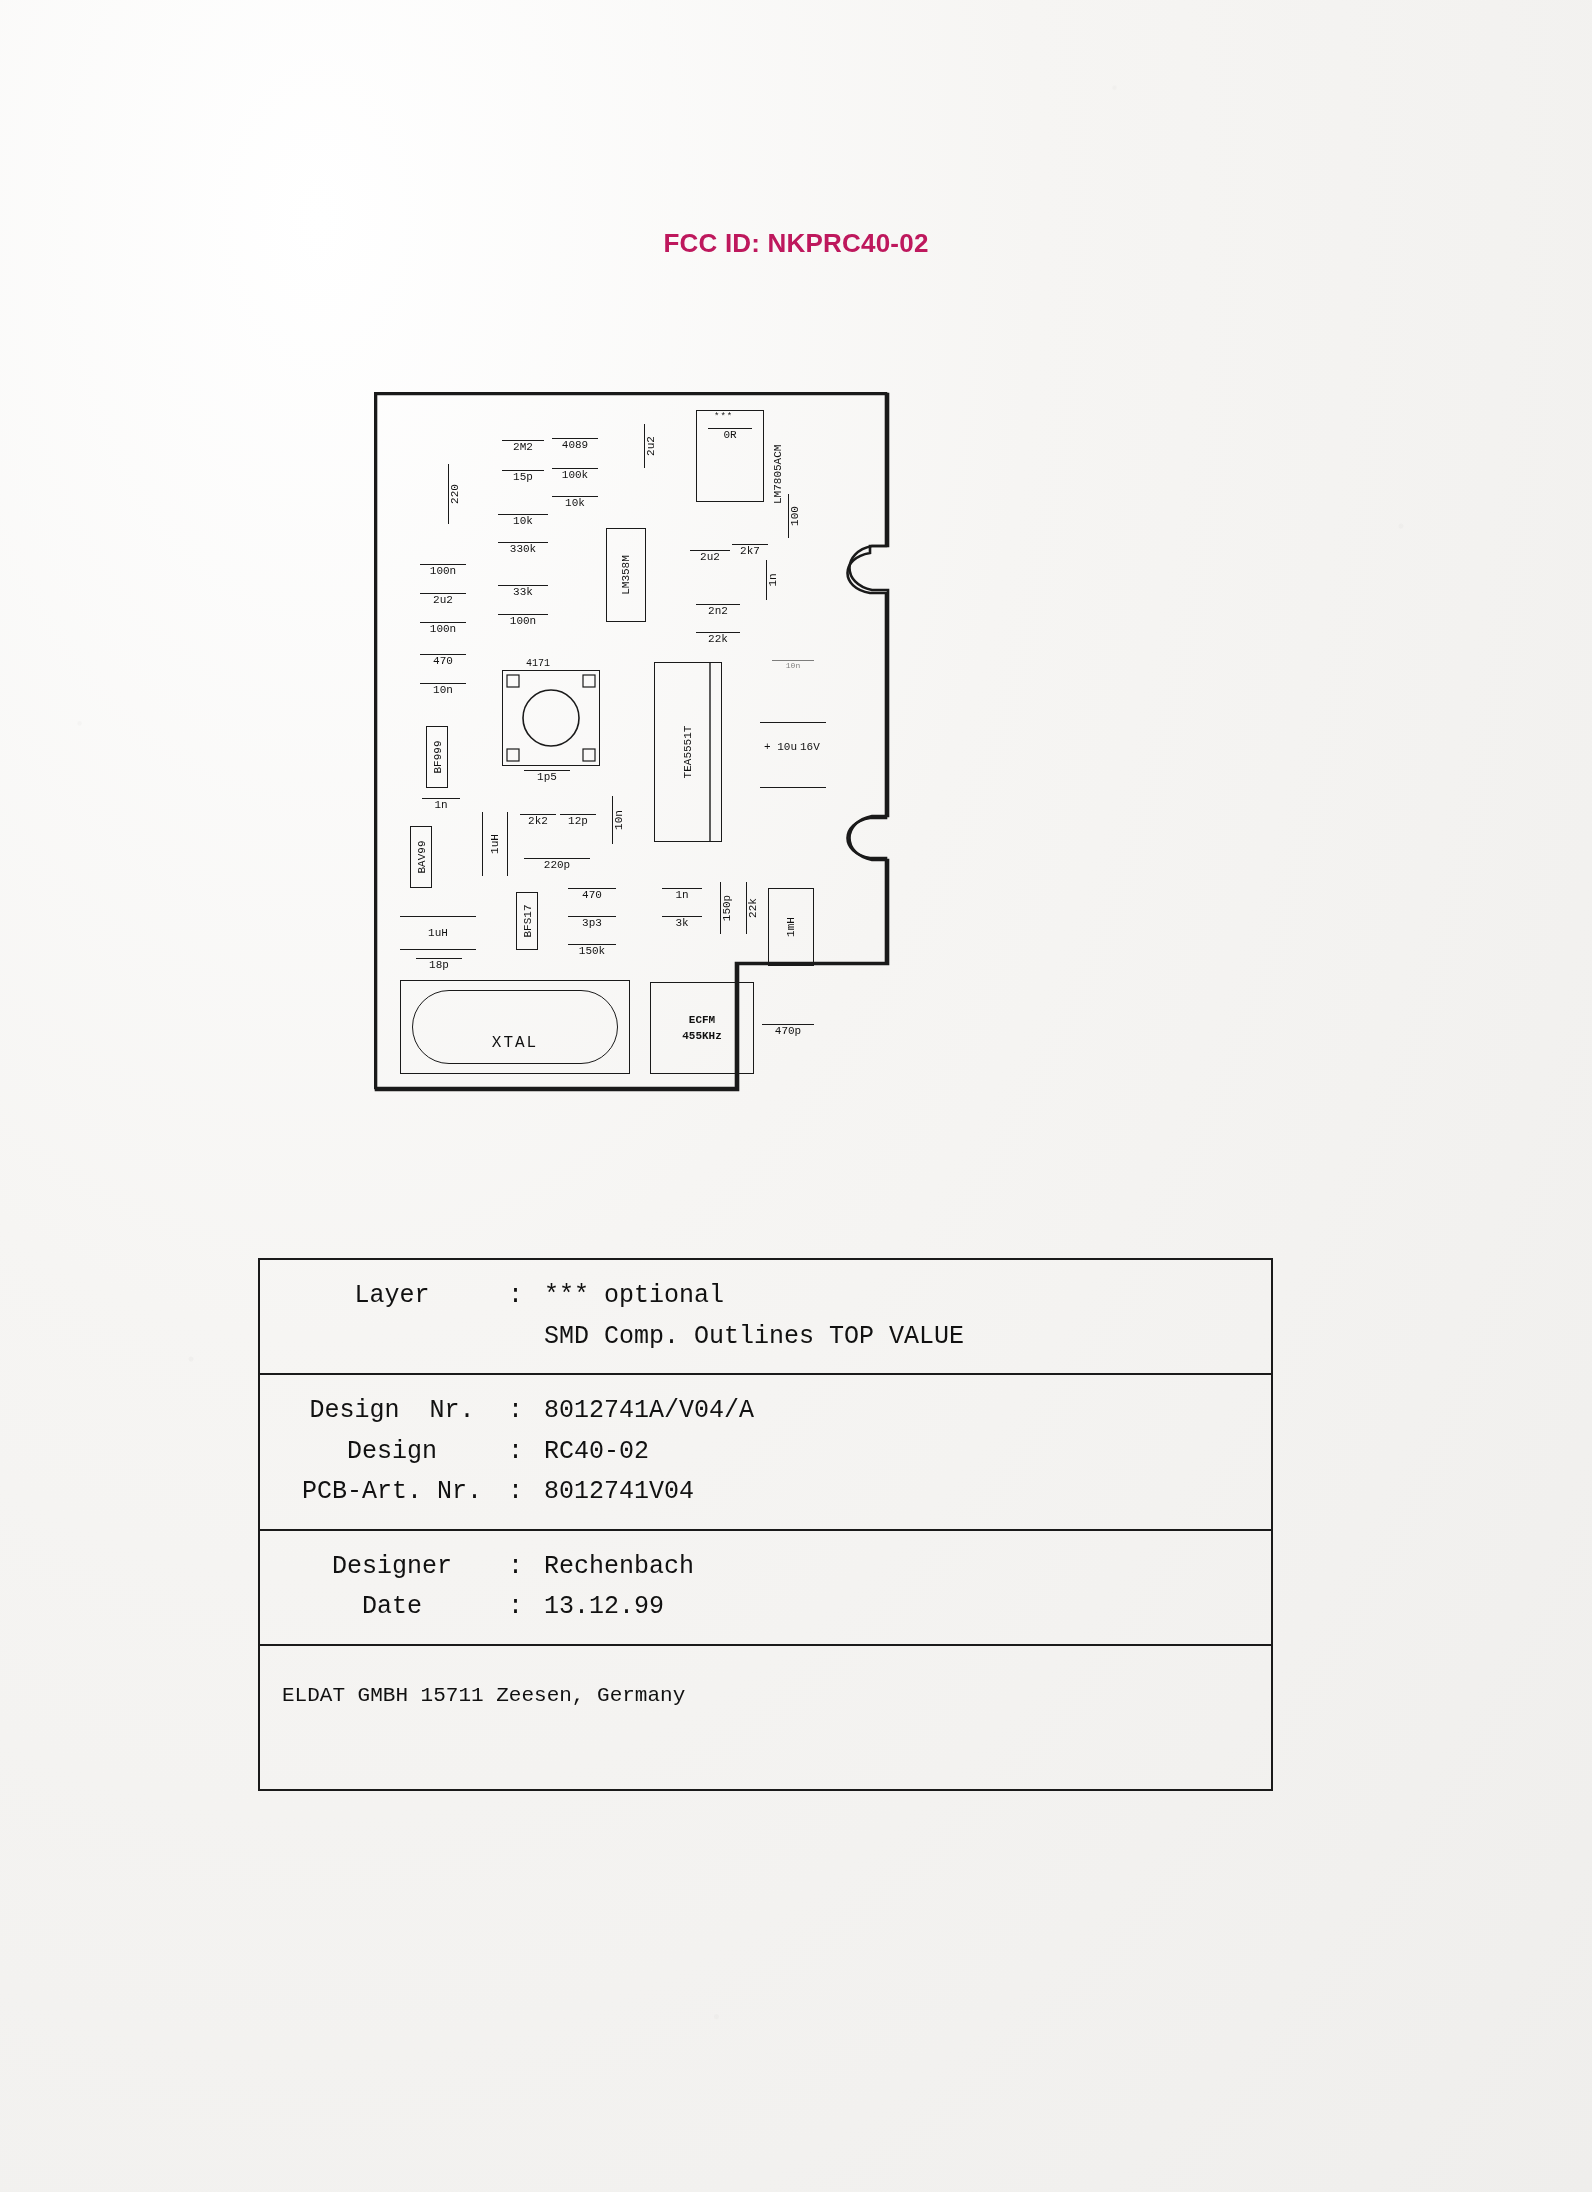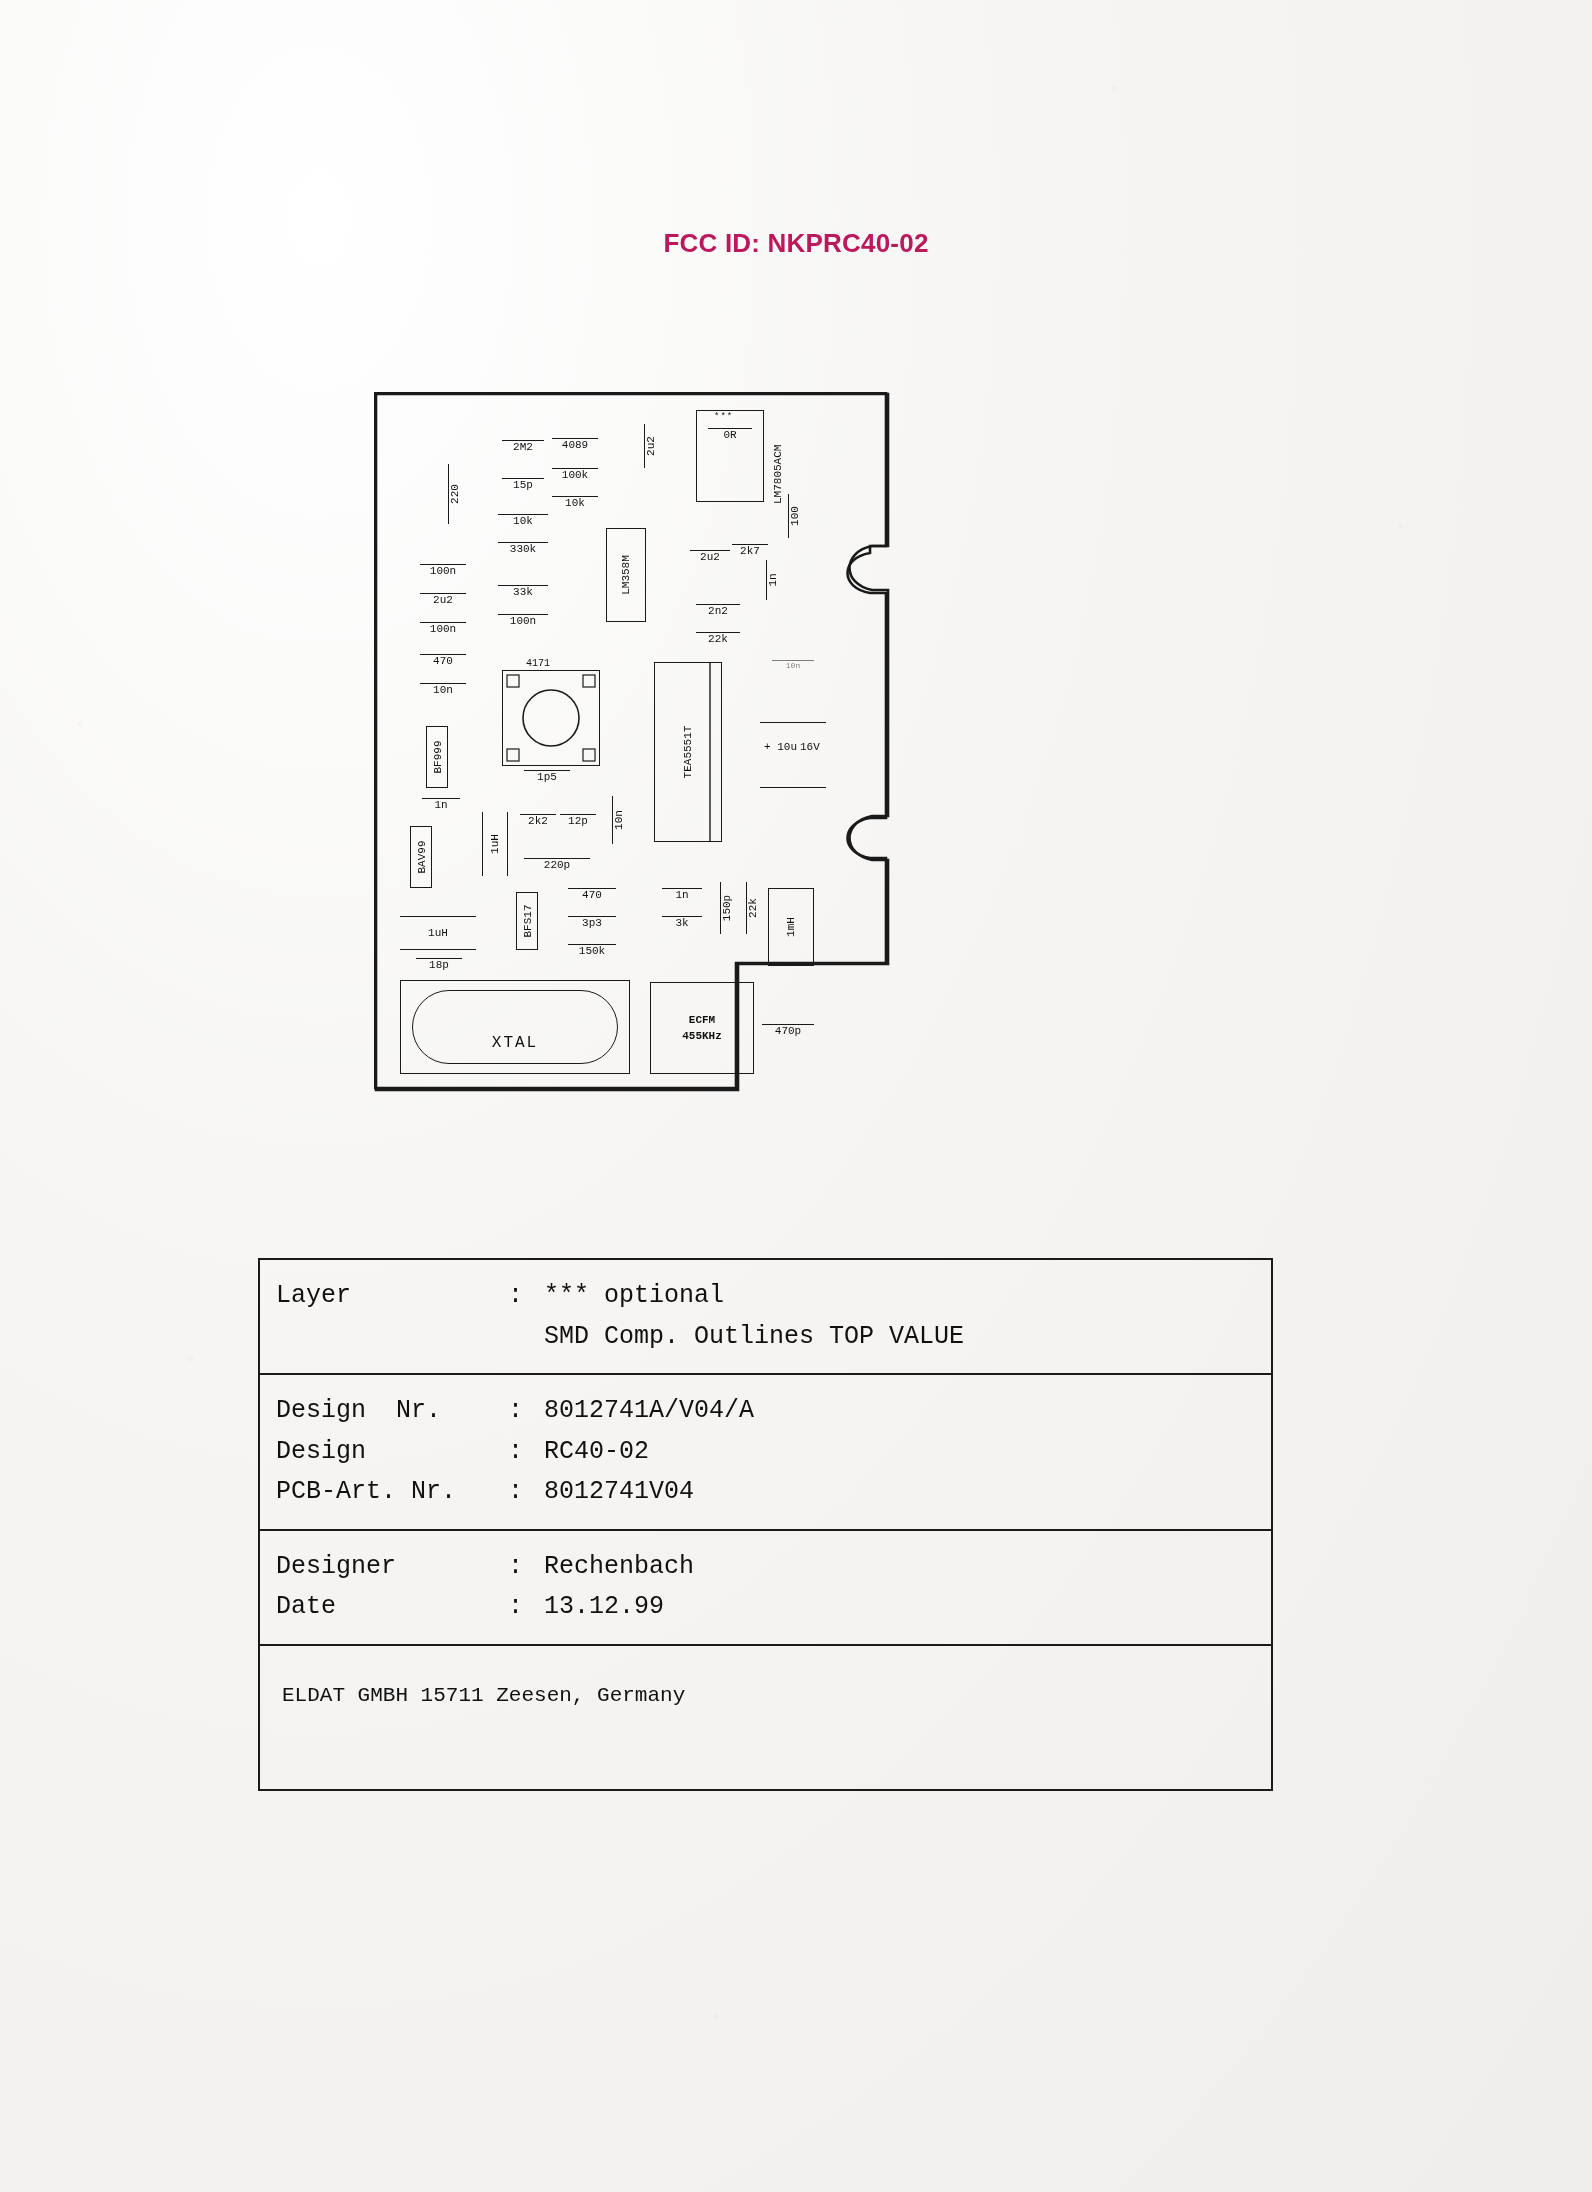--- a/index.html
+++ b/index.html
@@ -130,20 +130,21 @@
     display: flex;
     align-items: baseline;
     font-size: 25px;
     line-height: 1.62;
     white-space: pre;
   }
   .tb-key {
     width: 248px;
     padding-left: 16px;
     box-sizing: border-box;
+    text-align: center;
   }
   .tb-colon { width: 36px; }
   .tb-val { flex: 1; }
   .tb-cont {
     padding-left: 284px;
   }
   #tb-footer {
     font-size: 21px;
     padding: 18px 9px 62px 22px;
     line-height: 1.5;
@@ -182,21 +183,21 @@
   <div class="boxpart vert" style="left:36px; top:434px; width:22px; height:62px;">
       <span>BAV99</span>
     </div>
 
   <div class="boxpart" style="left:26px; top:524px; width:76px; height:34px; border-left:none; border-right:none;">
       <span>1uH</span>
     </div>
   <div class="vpart" style="left:42px; top:566px; width:46px;">18p</div>
 
   <div class="vpart" style="left:128px; top:48px; width:42px;">2M2</div>
-  <div class="vpart" style="left:128px; top:78px; width:42px;margin-top:8px;">15p</div>
+  <div class="vpart" style="left:128px; top:78px; width:42px;">15p</div>
   <div class="vpart" style="left:124px; top:122px; width:50px;">10k</div>
   <div class="vpart" style="left:124px; top:150px; width:50px;">330k</div>
   <div class="vpart" style="left:124px; top:193px; width:50px;">33k</div>
   <div class="vpart" style="left:124px; top:222px; width:50px;">100n</div>
 
   <div class="lbl-free" style="left:152px; top:266px; font-size:10px;">4171</div>
   <div class="boxpart" style="left:128px; top:278px; width:98px; height:96px;"></div>
   <svg style="position:absolute; left:128px; top:278px;" width="98" height="96">
     <circle cx="49" cy="48" r="28" fill="none" stroke="#1a1a1a" stroke-width="1.6"></circle>
     <rect x="5" y="5" width="12" height="12" fill="none" stroke="#1a1a1a" stroke-width="1.2"></rect>

